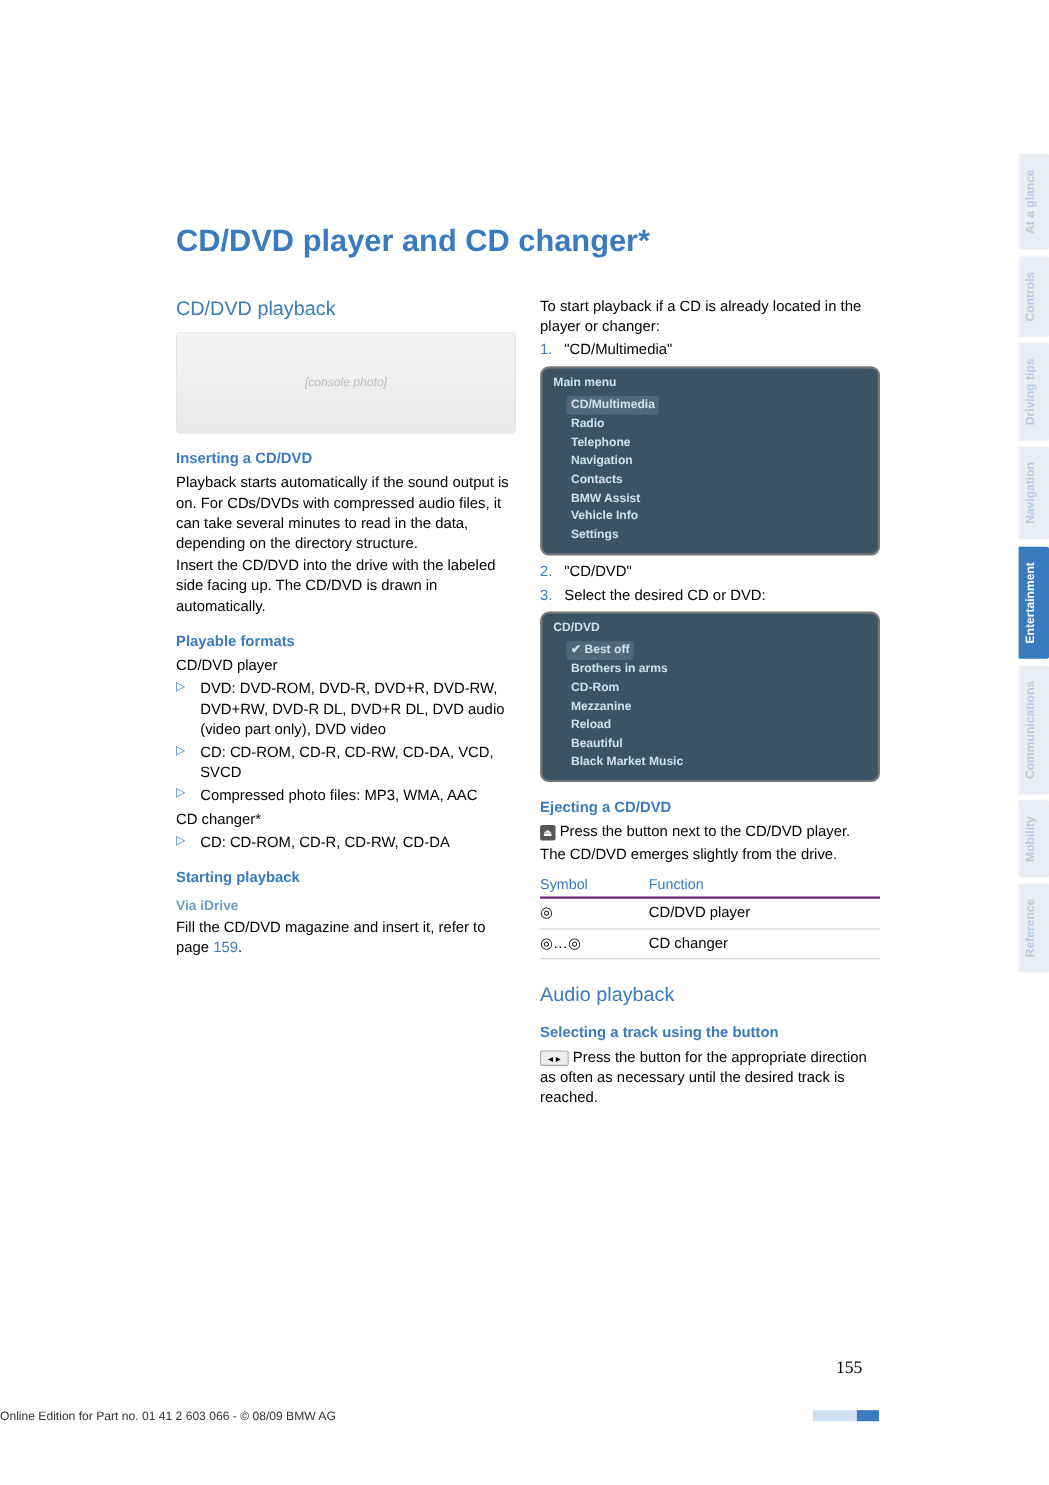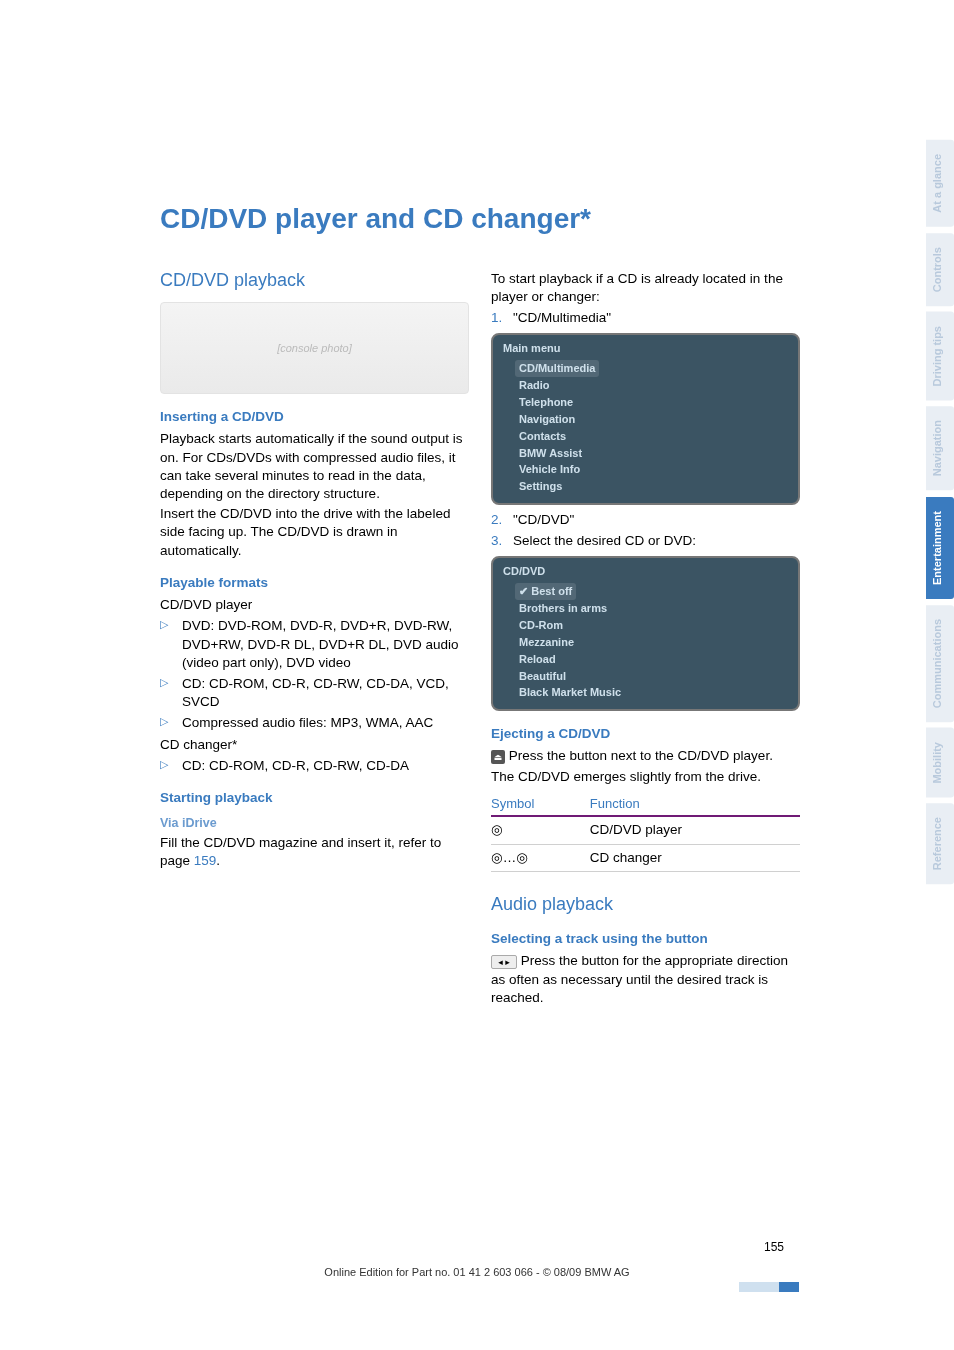--- a/index.html
+++ b/index.html
@@ -24,22 +24,22 @@
   ul.bullets{list-style:none;}
   ul.bullets>li{position:relative;padding-left:22px;margin:3px 0;}
   ul.bullets>li:before{content:"▷";position:absolute;left:0;color:#3a7bbf;font-size:11px;}
   table.sym{width:100%;border-collapse:collapse;margin-top:6px;}
   table.sym th{text-align:left;color:#3a7bbf;font-weight:normal;border-bottom:2px solid #701a75;padding:3px 0;font-size:13px;}
   table.sym td{padding:4px 0;border-bottom:1px solid #d0d0d0;}
   .tabs{position:absolute;right:0;top:140px;width:28px;display:flex;flex-direction:column;gap:6px;}
   .tab{writing-mode:vertical-rl;transform:rotate(180deg);font-size:11px;font-weight:bold;padding:14px 4px;text-align:center;border-radius:3px 0 0 3px;}
   .tab.faded{background:#e9eef4;color:#b8c9dc;}
   .tab.active{background:#3a7bbf;color:#fff;}
-  .footer{position:absolute;bottom:70px;left:0;width:954px;text-align:center;font-size:11px;color:#333;}
-  .pagenum{position:absolute;bottom:95px;right:170px;font-size:12px;}
+  .footer{position:absolute;bottom:54px;left:0;width:954px;font-size:11px;color:#333;}
+  .pagenum{position:absolute;bottom:95px;right:170px;font-size:16px;font-family:Liberation Serif, serif;}
   .pagebar{position:absolute;bottom:58px;right:155px;width:60px;height:10px;background:#cfe0ef;}
   .pagebar:after{content:"";position:absolute;right:0;bottom:0;width:20px;height:10px;background:#3a7bbf;}
   .link{color:#3a7bbf;}
   .iconbox{display:inline-block;border-radius:2px;vertical-align:middle;}
   .eject{width:14px;height:14px;background:#555;color:#fff;font-size:9px;line-height:14px;text-align:center;}
   .kbd{width:26px;height:14px;border:1px solid #aaa;background:#eee;font-size:9px;line-height:12px;text-align:center;}
 </style>
 </head>
 <body>
 
@@ -53,21 +53,21 @@
 
       <h3>Inserting a CD/DVD</h3>
       <p>Playback starts automatically if the sound output is on. For CDs/DVDs with compressed audio files, it can take several minutes to read in the data, depending on the directory structure.</p>
       <p>Insert the CD/DVD into the drive with the labeled side facing up. The CD/DVD is drawn in automatically.</p>
 
       <h3>Playable formats</h3>
       <p>CD/DVD player</p>
       <ul class="bullets">
         <li>DVD: DVD-ROM, DVD-R, DVD+R, DVD-RW, DVD+RW, DVD-R DL, DVD+R DL, DVD audio (video part only), DVD video</li>
         <li>CD: CD-ROM, CD-R, CD-RW, CD-DA, VCD, SVCD</li>
-        <li>Compressed audio files: MP3, WMA, AAC</li>
+        <li>Compressed photo files: MP3, WMA, AAC</li>
       </ul>
       <p>CD changer*</p>
       <ul class="bullets">
         <li>CD: CD-ROM, CD-R, CD-RW, CD-DA</li>
       </ul>
 
       <h3>Starting playback</h3>
       <h4>Via iDrive</h4>
       <p>
         <span>Fill the CD/DVD magazine and insert it, refer to page </span><span class="link">159</span><span>.</span>

